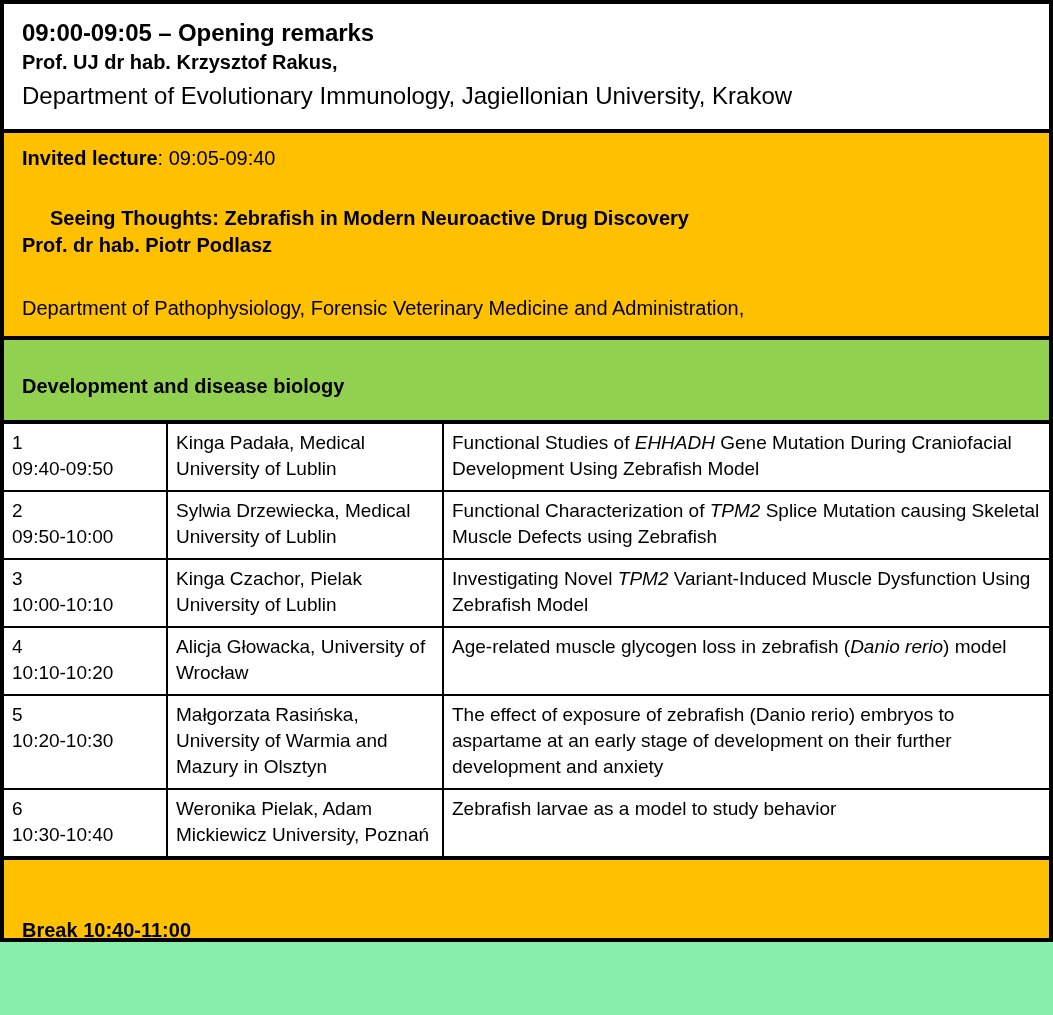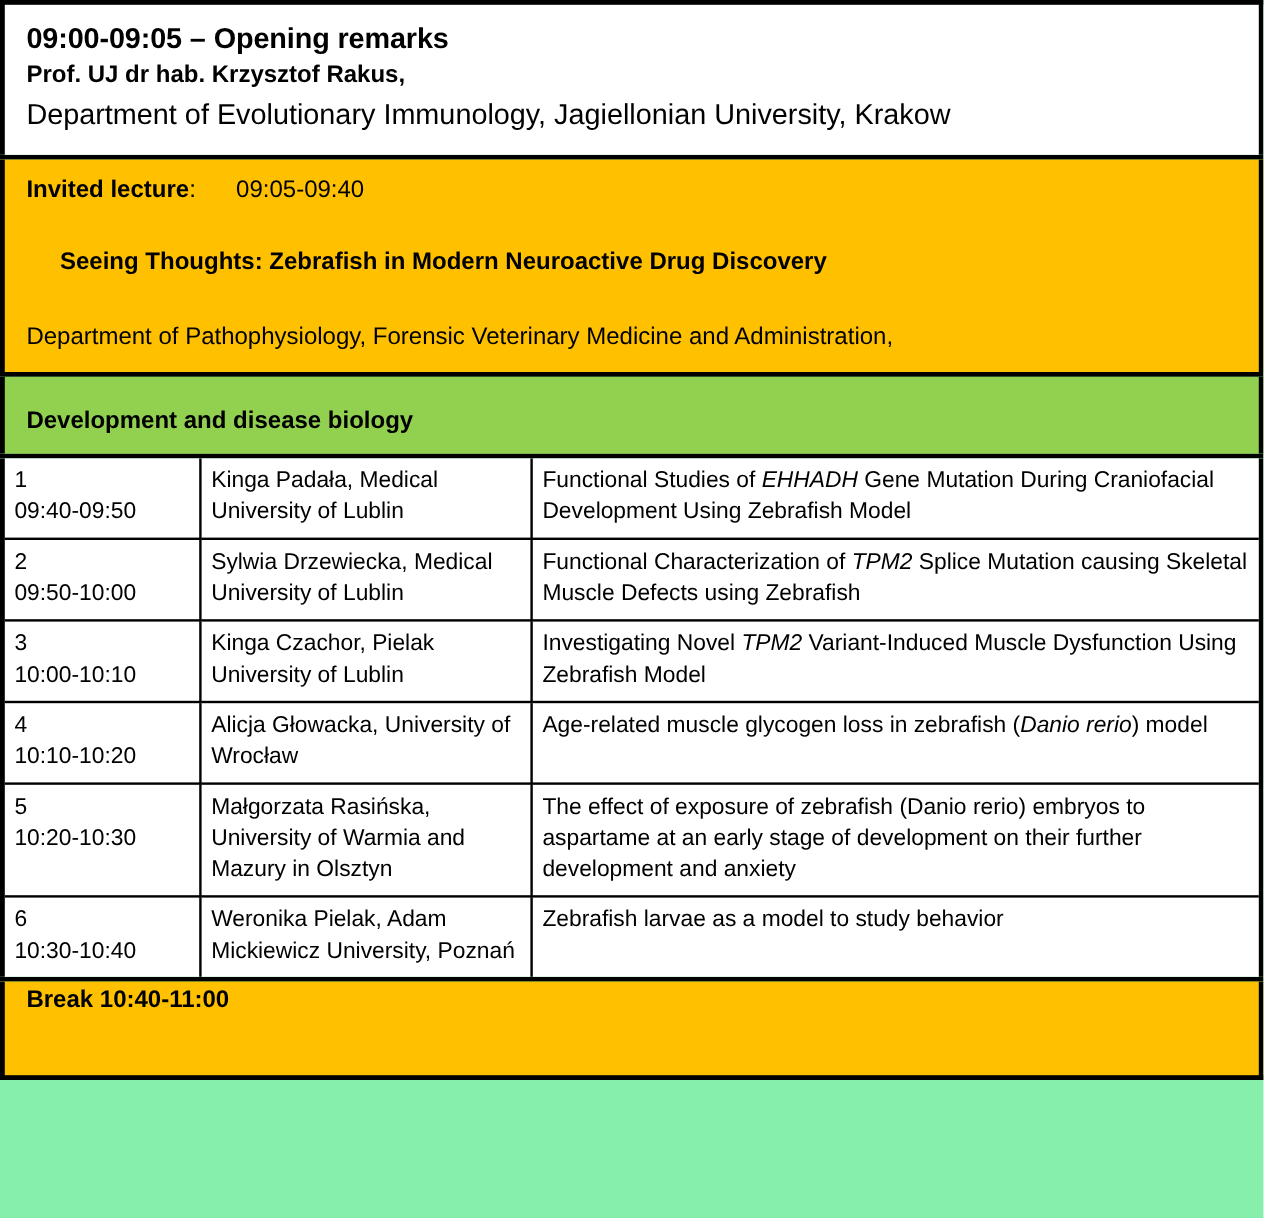--- a/index.html
+++ b/index.html
@@ -61,21 +61,21 @@
   
   .invited {
     background: #FFC000;
     padding: 12px 0 14px 18px;
   }
   .invited .lect-head {
     font-size: 20px;
     line-height: 1.3;
   }
   .invited .lect-head b { font-weight: bold; }
-  .invited .lect-head span.time { font-weight: normal; margin-left: 28px; }
+  .invited .lect-head span.time { font-weight: normal; }
   .invited .spacer-lg { height: 34px; }
   .invited .spacer-md { height: 36px; }
   .invited .lect-title {
     font-size: 20px;
     font-weight: bold;
     line-height: 1.33;
     margin-left: 28px;
   }
   .invited .lect-speaker {
     font-size: 20px;
@@ -84,21 +84,21 @@
   }
   .invited .lect-affil {
     font-size: 20px;
     font-weight: normal;
     line-height: 1.38;
   }
 
   
   .session {
     background: #92D050;
-    height: 64px;
+    height: 80px;
     padding-left: 18px;
     display: flex;
     align-items: center;
   }
   .session .session-title {
     font-size: 20px;
     font-weight: bold;
     position: relative;
     top: 6px;
   }
@@ -139,21 +139,21 @@
   .num-idx { display: block; }
   .num-time { display: block; }
   em.sci { font-style: italic; }
 
   
   .breakbar {
     background: #FFC000;
     height: 82px;
     padding-left: 18px;
     display: flex;
-    align-items: flex-start;
+    align-items: flex-end;
   }
   .breakbar .break-text {
     font-size: 20px;
     font-weight: bold;
     position: relative;
     top: 4px;
   }
   .rule {
     height: 4px;
     background: #000000;
@@ -173,20 +173,21 @@
   </div>
 
   <div class="rule"></div>
 
   <div class="block invited">
     <div class="lect-head"><b>Invited lecture</b><span>: </span><span class="time">09:05-09:40</span></div>
 
     <div class="spacer-lg"></div>
 
     <div class="lect-title">Seeing Thoughts: Zebrafish in Modern Neuroactive Drug Discovery</div>
+    <div class="lect-speaker">Prof. dr hab. Piotr Podlasz</div>
 
     <div class="spacer-md"></div>
 
     <div class="lect-affil">Department of Pathophysiology, Forensic Veterinary Medicine and Administration,</div>
   </div>
 
   <div class="rule"></div>
 
   <div class="block session">
     <div class="session-title">Development and disease biology</div>

